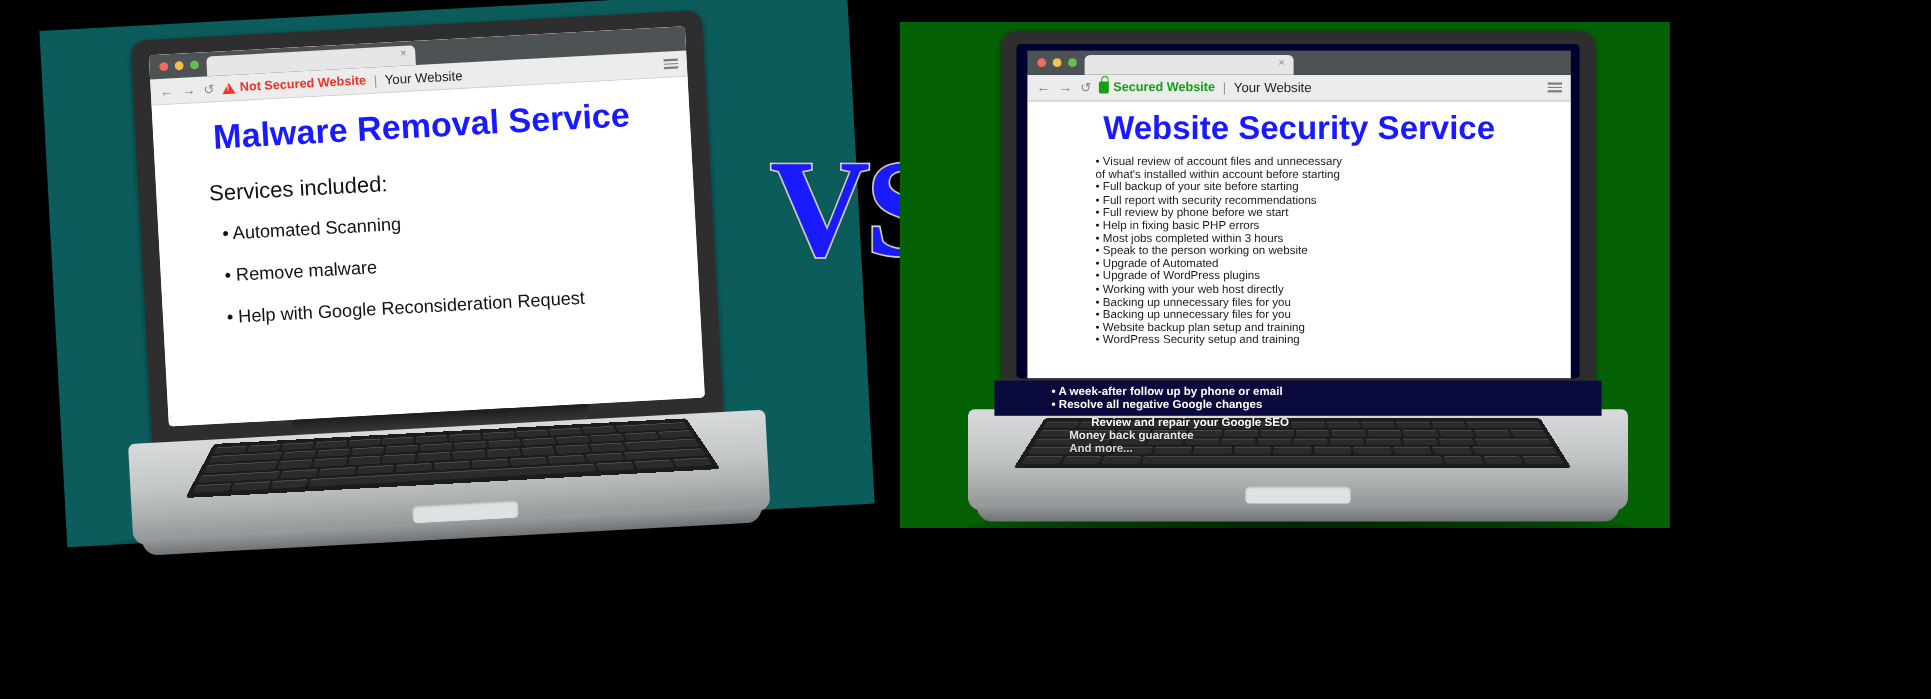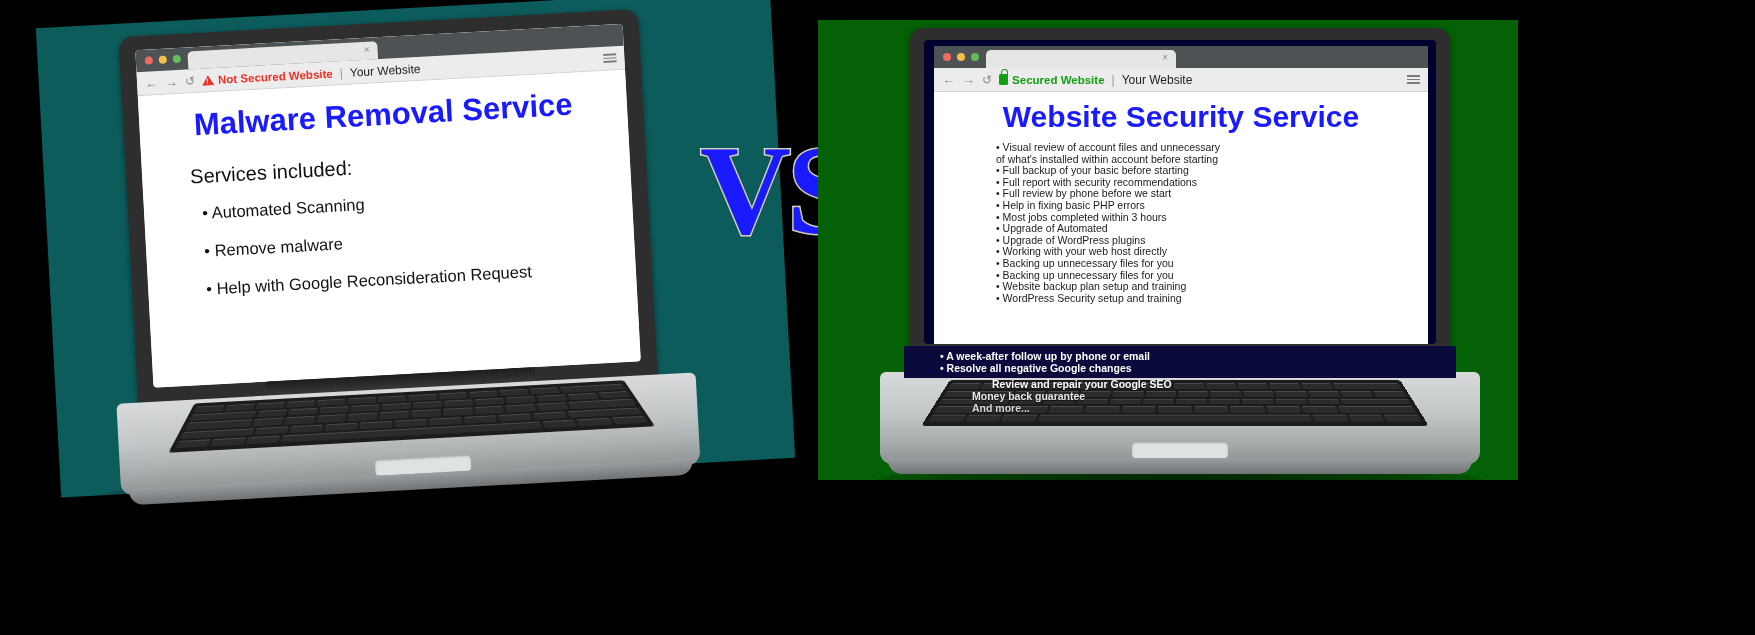--- a/index.html
+++ b/index.html
@@ -70,21 +70,21 @@
   .ul-left li:before{content:"• ";}
 
   .h1-right{color:#1a1aff;font-size:30px;font-weight:700;text-align:center;margin:8px 0 0;}
   .ul-right{list-style:none;margin:8px 0 0 62px;padding:0;}
   .ul-right li{font-size:10.5px;color:#1b1b1b;line-height:11.6px;white-space:nowrap;}
   .ul-right li:before{content:"• ";}
   .ul-right li.cont:before{content:"  ";}
 
   
   .tail{position:absolute;left:0;right:0;background:#0a0a3c;padding:4px 0 3px 0;}
-  .tail ul{list-style:none;margin:0 0 0 36px;padding:0;}
+  .tail ul{list-style:none;margin:0 0 0 52px;padding:0;}
   .tail li{font-size:10.5px;line-height:12.4px;color:#fff;font-weight:700;white-space:nowrap;}
   .tail li:before{content:"• ";}
 
   
   .vs{position:absolute;left:700px;top:128px;font-family:"Liberation Serif",serif;
       font-size:126px;font-weight:700;color:#1a1aff;letter-spacing:-4px;line-height:1;
       -webkit-text-stroke:3px #f2efda;paint-order:stroke fill;
       text-shadow:0 0 3px rgba(0,0,0,.5);}
   .vs span{ -webkit-text-stroke:3px #f2efda;}
 </style>
@@ -257,25 +257,26 @@
                 <i></i>
             </span>
           </div>
         </div>
 
         <div class="page" style="left:10px;right:8px;top:52px;bottom:0;">
           <h1 class="h1-right">Website Security Service</h1>
           <ul class="ul-right">
             <li>Visual review of account files and unnecessary</li>
             <li class="cont">of what's installed within account before starting</li>
-            <li>Full backup of your basic before starting</li>
+            <li>Full backup of your site before starting</li>
             <li>Full report with security recommendations</li>
             <li>Full review by phone before we start</li>
             <li>Help in fixing basic PHP errors</li>
             <li>Most jobs completed within 3 hours</li>
+            <li>Speak to the person working on website</li>
             <li>Upgrade of Automated</li>
             <li>Upgrade of WordPress plugins</li>
             <li>Working with your web host directly</li>
             <li>Backing up unnecessary files for you</li>
             <li>Backing up unnecessary files for you</li>
             <li>Website backup plan setup and training</li>
             <li>WordPress Security setup and training</li>
           </ul>
         </div>
       </div>

